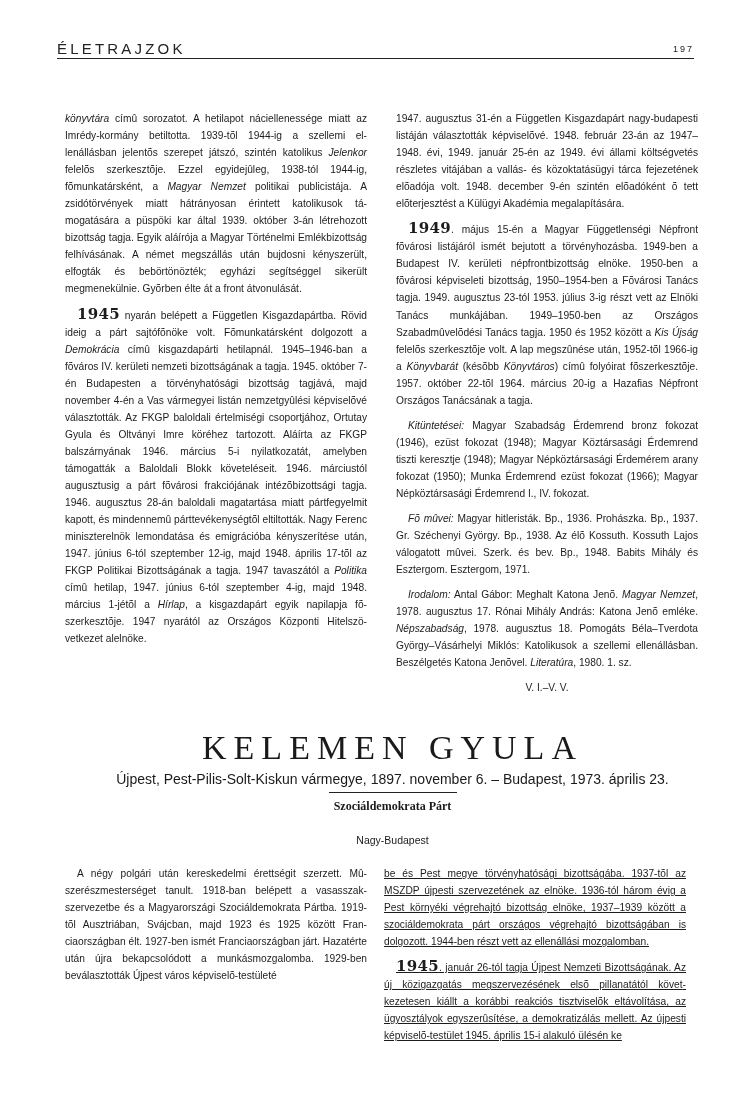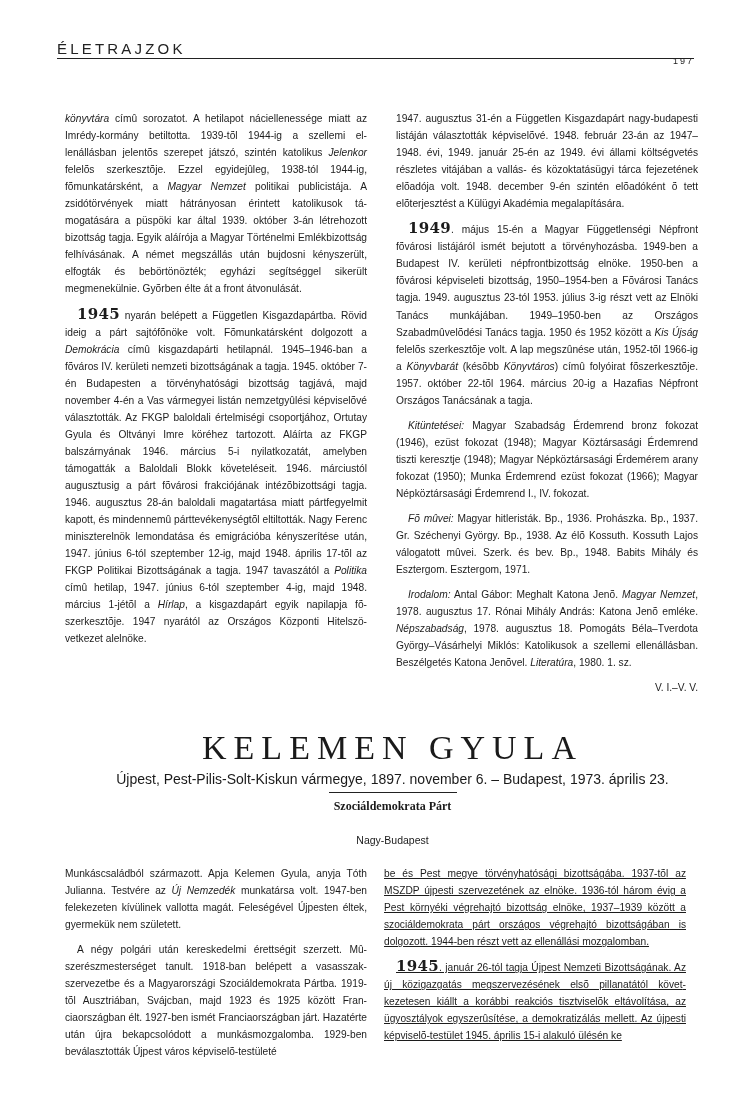--- a/index.html
+++ b/index.html
@@ -1,27 +1,27 @@
 <!DOCTYPE html>
 <html><head>
 <meta charset="utf-8">
 <style>
   html, body { margin: 0; padding: 0; background: #ffffff; }
   body { width: 750px; height: 1094px; position: relative; overflow: hidden;
          font-family: "Liberation Sans", "DejaVu Sans", sans-serif; color: #1a1a1a; }
   .running-head { position: absolute; left: 57px; top: 40px; width: 637px; height: 18px;
                   border-bottom: 1.5px solid #222; }
   .running-head .section { position: absolute; left: 0; top: 0; font-size: 15px; letter-spacing: 3.2px; color: #222; }
-  .running-head .pageno { position: absolute; right: 0; top: 16px; font-size: 9px; letter-spacing: 2px; color: #222; text-align: center; }
+  .running-head .pageno { position: absolute; right: 0; top: 4px; font-size: 9px; letter-spacing: 2px; color: #222; text-align: center; }
 
   .col { position: absolute; width: 318px; font-size: 10.2px; line-height: 17.05px;
          text-align: justify; hyphens: manual; color: #1c1c1c; }
   .col p { margin: 8px; }
   .col p.indent { text-indent: 12px; }
-  .col p.right { text-align: right; }
+  .col p.right { text-align: center; }
   .col-left-top { left: 57px; top: 102px; }
   .col-right-top { left: 388px; top: 102px; }
   .col-left-bot { left: 57px; top: 857px; }
   .col-right-bot { left: 376px; top: 857px; text-decoration: underline; }
   em { font-style: italic; }
   .year { font-family: "DejaVu Serif", "Liberation Serif", serif; font-weight: bold; font-size: 15px; letter-spacing: 0.3px; }
 
   .bio-header { position: absolute; left: 74px; top: 728px; width: 637px; text-align: center; }
   .bio-name { font-family: "Liberation Serif", "DejaVu Serif", serif; font-size: 34px; letter-spacing: 7px; color: #1a1a1a; line-height: 40px; }
   .bio-dates { font-size: 14px; margin-top: 3px; color: #1a1a1a; }
@@ -52,19 +52,18 @@
 
 <div class="bio-header">
   <div class="bio-name">KELEMEN GYULA</div>
   <div class="bio-dates">Újpest, Pest-Pilis-Solt-Kiskun vármegye, 1897. november 6. – Budapest, 1973. április 23.</div>
   <div class="bio-rule"></div>
   <div class="bio-party">Szociáldemokrata Párt</div>
   <div class="bio-region">Nagy-Budapest</div>
 </div>
 
 <div class="col col-left-bot">
-    <p><span>Munkáscsaládból származott. Apja Kelemen Gyula, anyja Tóth Julianna. Testvére az </span><em>Új Nemzedék</em><span> munkatársa volt. 1947-ben felekezeten kívülinek vallotta magát. Feleségével Újpesten éltek, gyermekük nem született.</span></p>
     <p class="indent"><span>A négy polgári után kereskedelmi érettségit szerzett. Mû­szerészmesterséget tanult. 1918-ban belépett a vasasszak­szervezetbe és a Magyarországi Szociáldemokrata Pártba. 1919-tõl Ausztriában, Svájcban, majd 1923 és 1925 között Fran­ciaországban élt. 1927-ben ismét Franciaországban járt. Ha­zatérte után újra bekapcsolódott a munkásmozgalomba. 1929-ben beválasztották Újpest város képviselõ-testületé­</span></p>
   </div>
 <div class="col col-right-bot">
     <p><span>be és Pest megye törvényhatósági bizottságába. 1937-tõl az MSZDP újpesti szervezetének az elnöke. 1936-tól három évig a Pest környéki végrehajtó bizottság elnöke, 1937–1939 kö­zött a szociáldemokrata párt országos végrehajtó bizottsá­gában is dolgozott. 1944-ben részt vett az ellenállási mozga­lomban.</span></p>
     <p class="indent"><span class="year">1945</span><span>. január 26-tól tagja Újpest Nemzeti Bizottságának. Az új közigazgatás megszervezésének elsõ pillanatától követ­kezetesen kiállt a korábbi reakciós tisztviselõk eltávolítása, az ügyosztályok egyszerûsítése, a demokratizálás mellett. Az újpesti képviselõ-testület 1945. április 15-i alakuló ülésén ke­</span></p>
   </div>
 
 </body></html>

